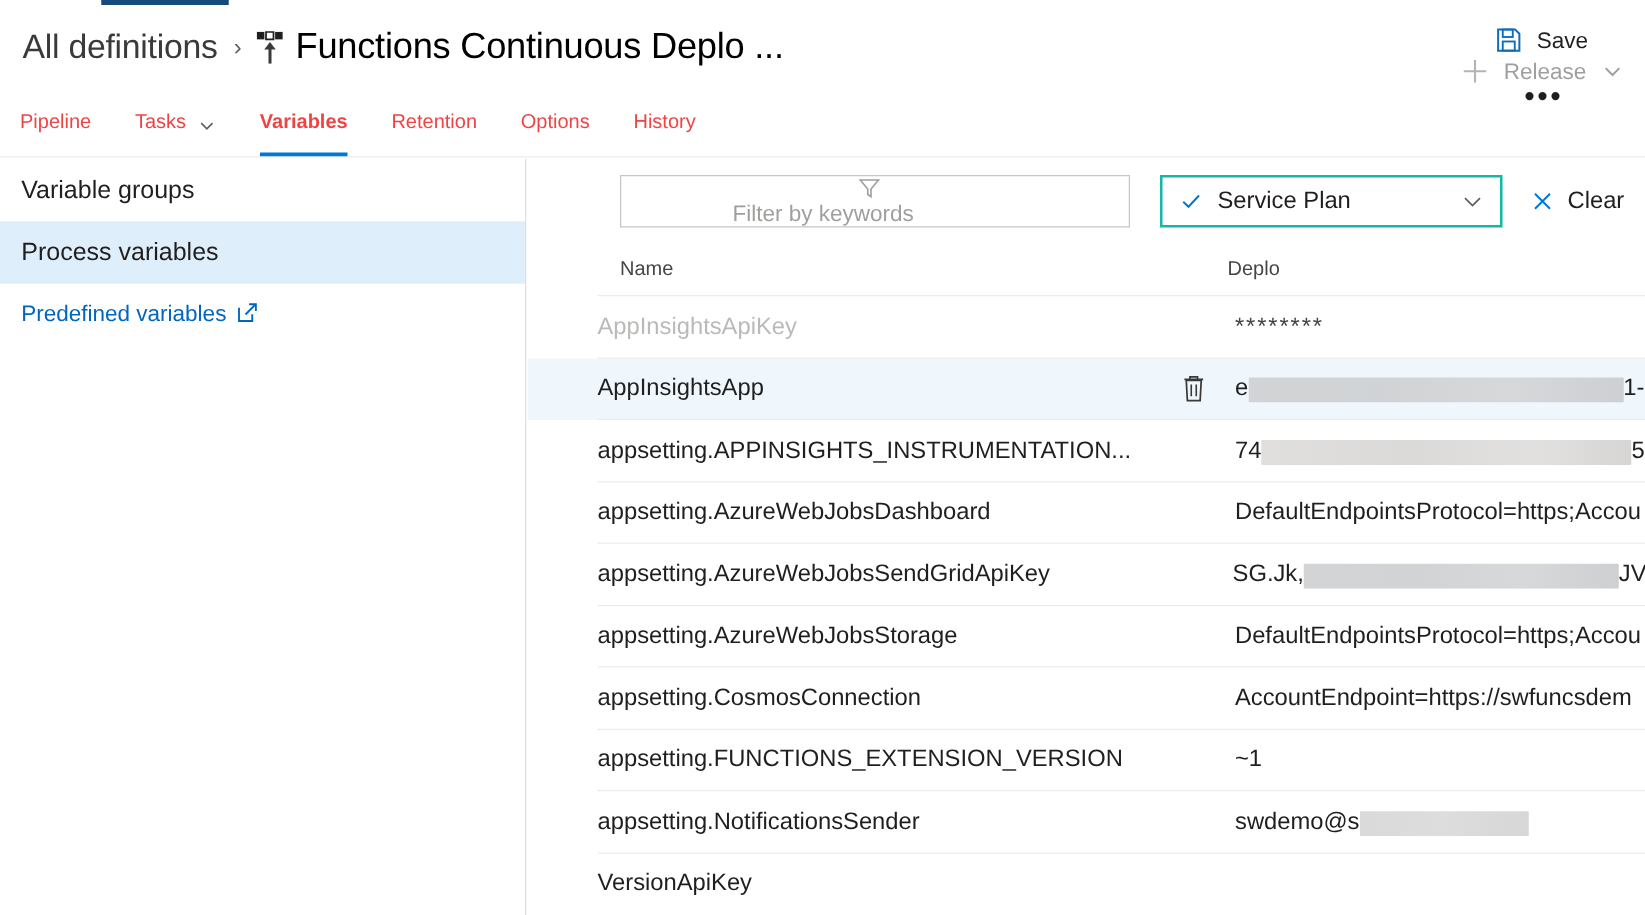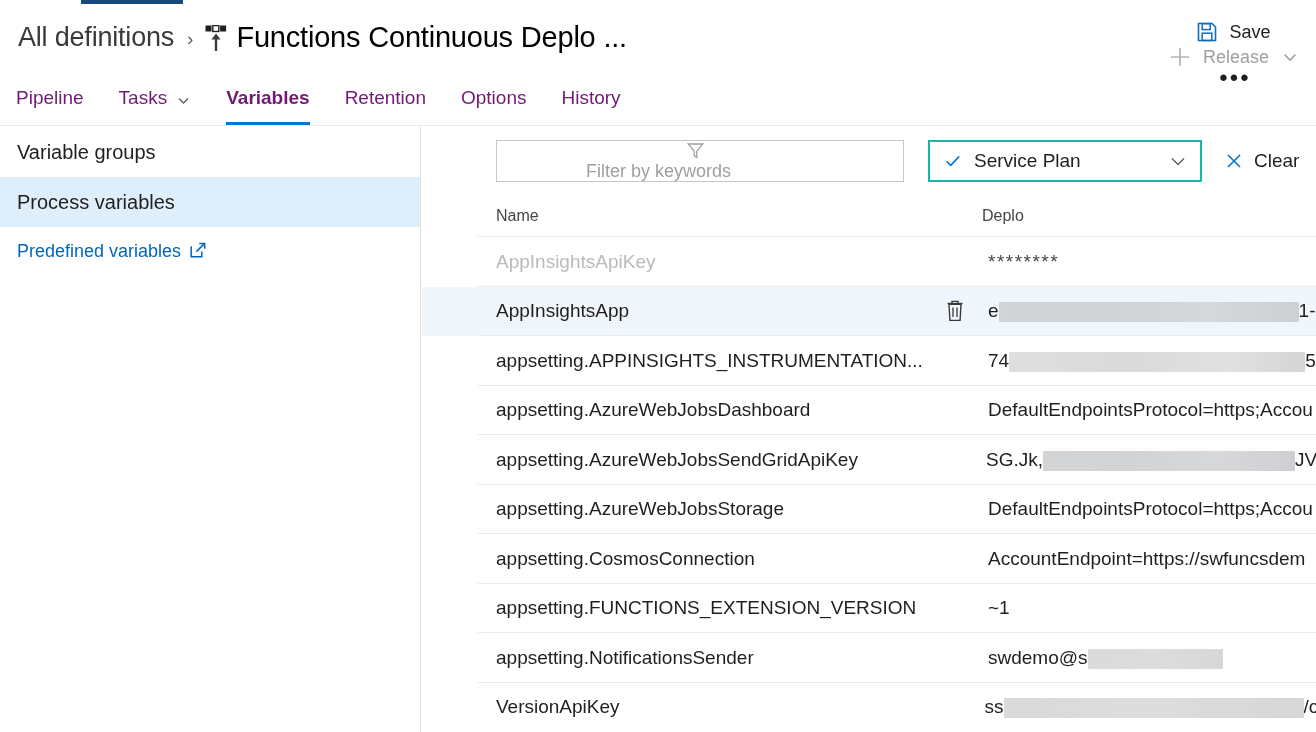--- a/index.html
+++ b/index.html
@@ -66,21 +66,21 @@
   .tabstrip {
     position: absolute; left: 0; top: 72px; width: 1316px; height: 54px;
     display: flex; align-items: flex-end;
     border-bottom: 1px solid #edebe9;
   }
   .tab {
     position: relative; height: 54px; display: flex; align-items: center;
     padding: 0 0 0 0; margin-right: 35px; cursor: pointer; white-space: nowrap;
   }
   .tab:first-child { margin-left: 16px; }
-  .tab .tab-label { font-size: 19px; color: #701a75; font-weight: 400; }
+  .tab .tab-label { font-size: 16px; color: #ef4444; font-weight: 400; }
   .tab.active .tab-label { font-weight: bold; }
   .tab.active::after {
     content: ""; position: absolute; left: 0; right: 0; bottom: 0;
     height: 3px; background: #0078d4;
   }
   .tab .tab-chev { margin-left: 9px; display: flex; align-items: center; position: relative; top: 2px; }
 
   
   .sidebar {
     position: absolute; left: 0; top: 127px; width: 421px; height: 605px;
@@ -142,21 +142,21 @@
   .row {
     height: 49.5px; display: flex; align-items: center; position: relative;
     cursor: pointer;
   }
   .row.highlight { background: #eff6fc; }
   .row .rowline {
     position: absolute; left: 56px; right: 0; bottom: 0; height: 1px; background: #edebe9;
   }
   .row:last-child .rowline { background: transparent; }
   .cell-name {
-    width: 500px; padding-left: 74px; font-size: 19px; color: #201f1e;
+    width: 500px; padding-left: 56px; font-size: 19px; color: #201f1e;
     white-space: nowrap; overflow: hidden;
   }
   .row.disabled .cell-name { color: #bcbab8; }
   .cell-action {
     width: 66px; display: flex; align-items: center; justify-content: center;
   }
   .trash-ico { display: flex; align-items: center; justify-content: center; }
   .cell-value {
     flex: 1 1 auto; font-size: 19px; color: #201f1e; white-space: nowrap;
     display: flex; align-items: center; overflow: hidden; padding-right: 0;
@@ -407,24 +407,19 @@
             <div class="cell-action"></div>
             <div class="cell-value">
               <span class="val-text">swdemo@s</span>
               <span class="redact ghost" style="width: 135px;"></span>
             </div>
             <div class="rowline"></div>
           </div>
           <div class="row">
             <div class="cell-name">VersionApiKey</div>
             <div class="cell-action"></div>
-            <div class="cell-value">
-              <span class="val-text">ss</span>
-              <span class="redact ghost" style="width: 300px;"></span>
-              <span class="val-text">/c</span>
-            </div>
             <div class="rowline"></div>
           </div>
         </div>
 
     </div>
   </div>
 </div>
 
 </body></html>

